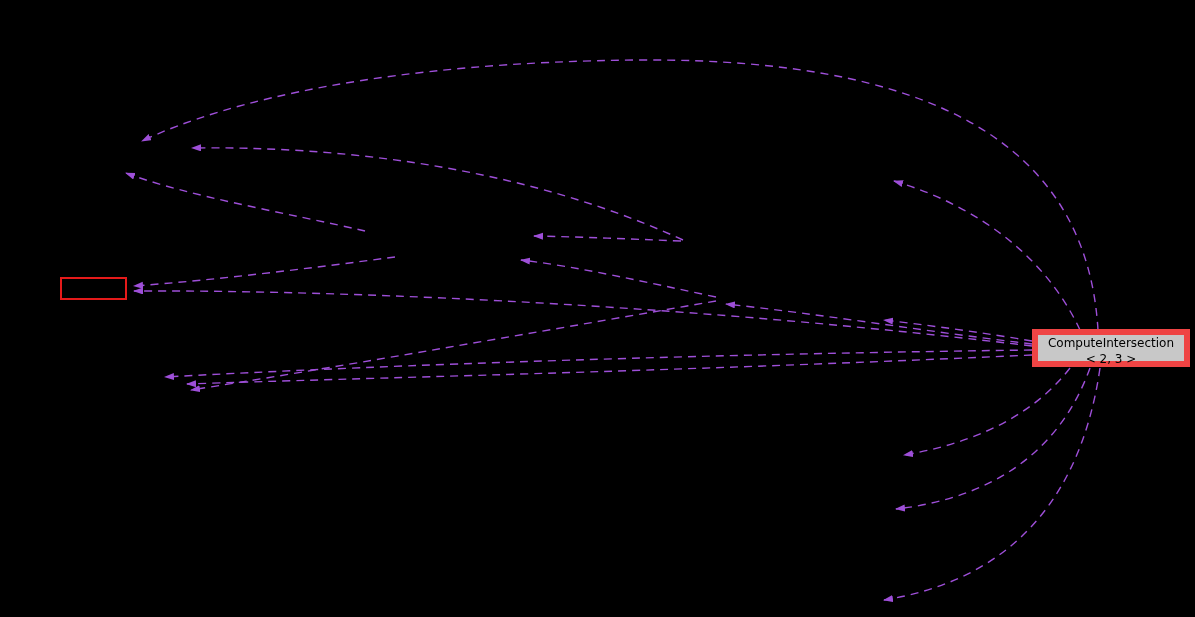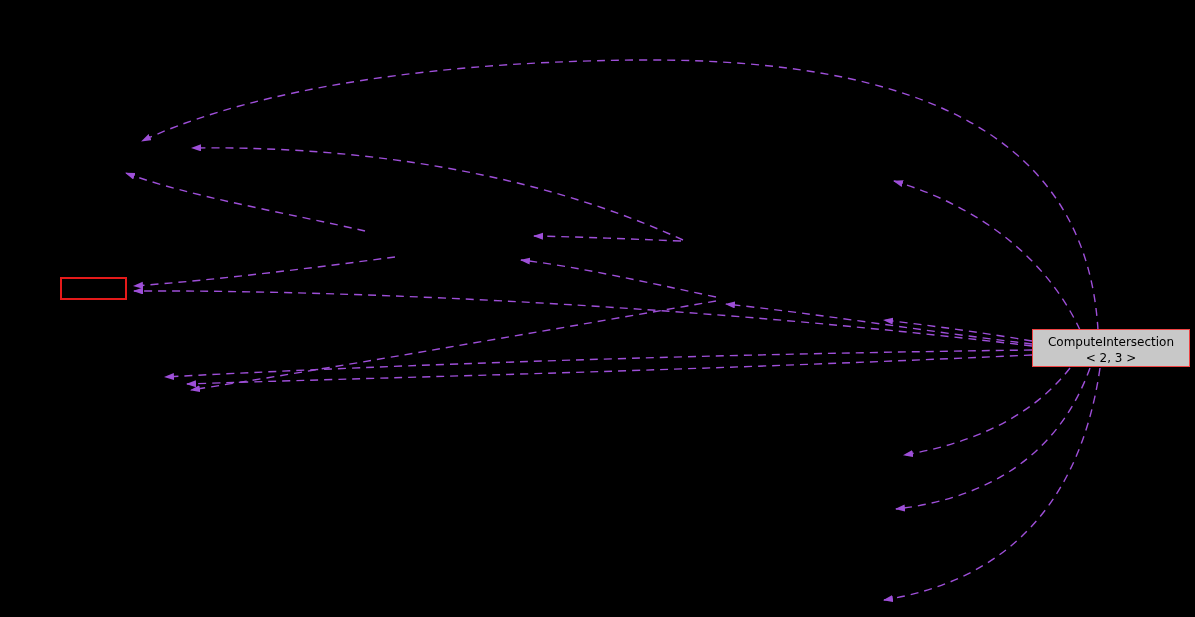--- a/index.html
+++ b/index.html
@@ -21,25 +21,25 @@
     fill:none;
     stroke:var(--edge);
     stroke-width:1.4;
     stroke-dasharray:8 6;
   }
   .arrowhead{fill:var(--edge);}
   .node{position:absolute;box-sizing:border-box;}
   .main-node{
     left:1032px;top:329px;width:158px;height:38px;
     background:var(--node-fill);
-    border:1px solid #ef4444;
+    border:6px solid #ef4444;
     color:var(--node-text);
     font-size:12px;line-height:1.35;
     display:flex;flex-direction:column;
-    align-items:center;justify-content:flex-end;
+    align-items:center;justify-content:flex-start;
     text-align:center;
     cursor:pointer;
   }
   .red-node{
     left:60px;top:277px;width:67px;height:23px;
     background:transparent;
     border:2px solid var(--highlight-border);
     cursor:pointer;
   }
 </style>

